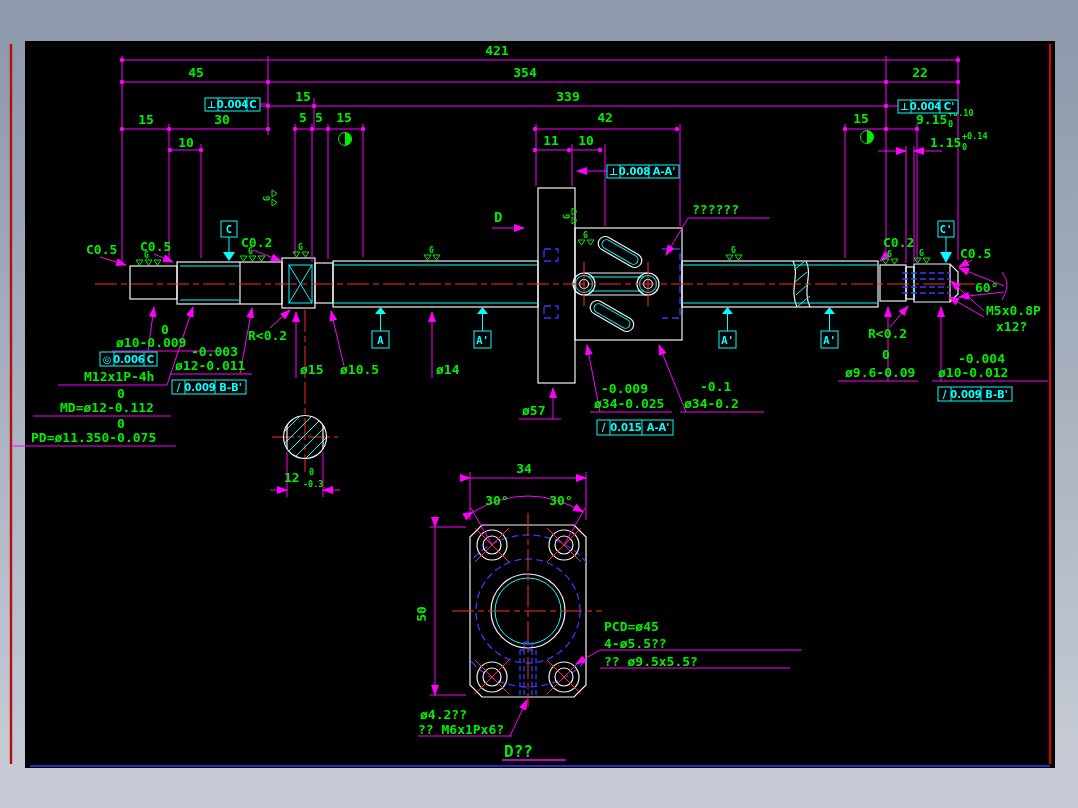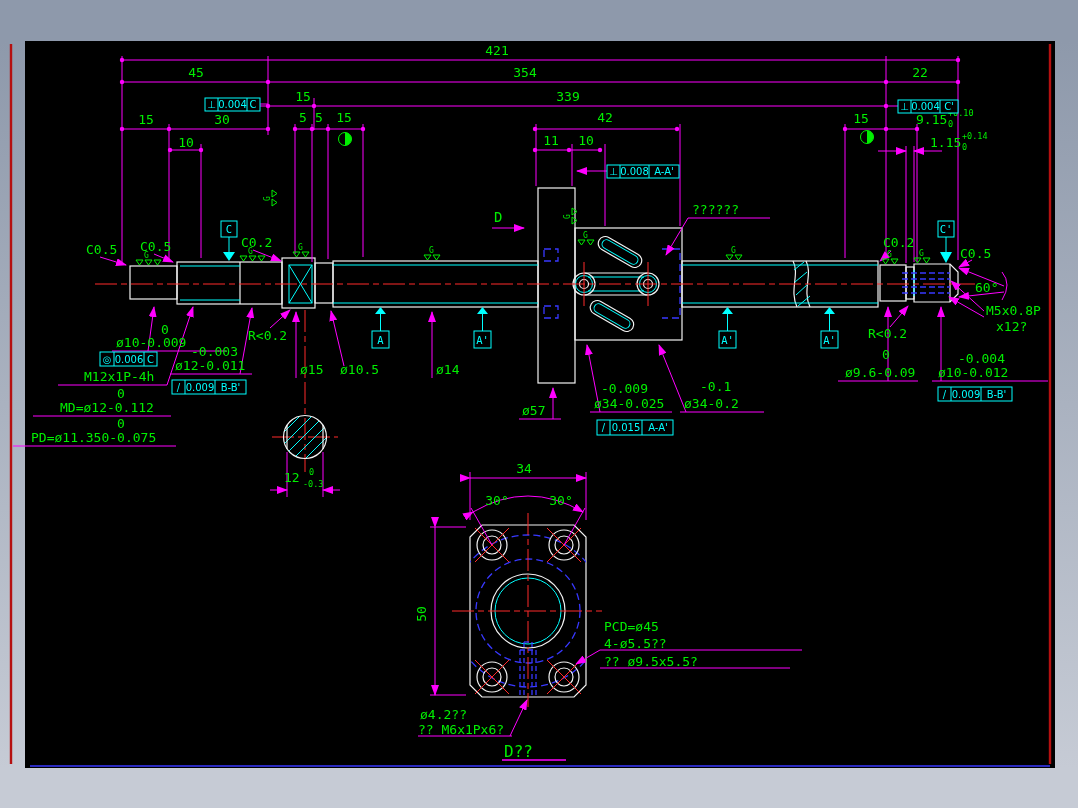--- a/index.html
+++ b/index.html
@@ -1,16 +1,16 @@
 <!DOCTYPE html>
 <html><head>
 <meta charset="utf-8">
 <style>
   html,body{margin:0;padding:0;background:#444;}
-  .stage{position:relative;width:1078px;height:808px;overflow:hidden;background:#000;}
+  .stage{position:relative;width:1078px;height:808px;overflow:hidden;background:#000;font-weight:bold;}
   svg{display:block}
   .t{font-family:"DejaVu Sans Mono",monospace;fill:#00ef00;font-size:13px;}
   .tm{text-anchor:middle}
   .ts{font-size:8.5px}
   .tb{font-size:16px}
   .td{font-size:14px}
   .tc{font-family:"DejaVu Sans",sans-serif;fill:#00ffff;font-size:10px;text-anchor:middle}
   .tcy{fill:#00ffff;font-family:"DejaVu Sans Mono",monospace;font-size:10.5px;text-anchor:middle}
   .wh{stroke:#f2f2f2;fill:none;stroke-width:1.2}
   .cy{stroke:#00ffff;fill:none;stroke-width:1}

